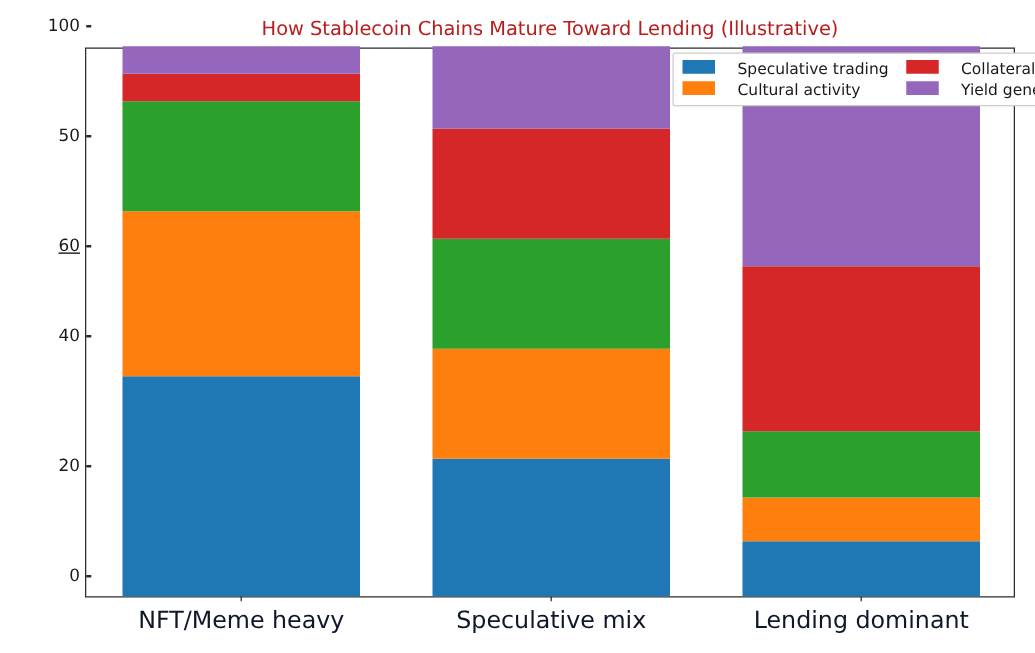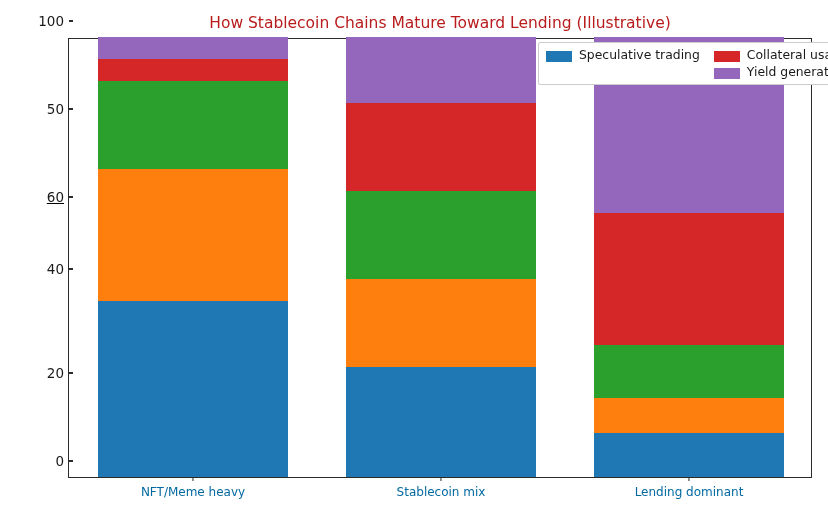--- a/index.html
+++ b/index.html
@@ -88,22 +88,22 @@
     top: 100%;
     width: 1.1px;
     height: 4px;
     background: #2b2b2b;
     transform: translateX(-50%);
   }
   .xtick-label {
     position: absolute;
     top: calc(100% + 8px);
     transform: translateX(-50%);
-    font-size: 12px;
-    color: #0369a1;
+    font-size: 19px;
+    color: #0f172a;
     white-space: nowrap;
   }
 
   
   .bar-group {
     position: absolute;
     bottom: 0;
   }
   .bar-seg {
     position: absolute;
@@ -125,22 +125,22 @@
     gap: 14px;
     box-sizing: border-box;
   }
   .legend-col {
     display: flex;
     flex-direction: column;
     gap: 3px;
   }
   .legend-entry {
     display: flex;
-    align-items: flex-end;
-    gap: 7px;
+    align-items: flex-start;
+    gap: 18px;
     white-space: nowrap;
   }
   .legend-swatch {
     width: 26px;
     height: 11px;
     flex: none;
   }
   .legend-text {
     font-size: 12.4px;
     color: #1a1a1a;
@@ -182,21 +182,21 @@
         </div>
         <div class="ytick" style="bottom: 440px;">
           <span class="ylabel-text">100</span>
           <span class="ymark"></span>
         </div>
       </div>
     <div id="xticks">
         <div class="xtick-mark" style="left: 124px;"></div>
         <div class="xtick-label" style="left: 124px;">NFT/Meme heavy</div>
         <div class="xtick-mark" style="left: 372px;"></div>
-        <div class="xtick-label" style="left: 372px;">Stablecoin mix</div>
+        <div class="xtick-label" style="left: 372px;">Speculative mix</div>
         <div class="xtick-mark" style="left: 620px;"></div>
         <div class="xtick-label" style="left: 620px;">Lending dominant</div>
       </div>
     <div id="bars">
         <div class="bar-group" style="left: 29px; width: 190px; height: 440px;">
           <div class="bar-seg" style="background: rgb(31, 119, 180); bottom: 0px; height: 176px;"></div>
           <div class="bar-seg" style="background: rgb(255, 127, 14); bottom: 176px; height: 132px;"></div>
           <div class="bar-seg" style="background: rgb(44, 160, 44); bottom: 308px; height: 88px;"></div>
           <div class="bar-seg" style="background: rgb(214, 39, 40); bottom: 396px; height: 22px;"></div>
           <div class="bar-seg" style="background: rgb(148, 103, 189); bottom: 418px; height: 22px;"></div>
@@ -217,20 +217,24 @@
         </div>
       </div>
   </div>
 
   <div id="legend">
     <div class="legend-col">
         <div class="legend-entry">
           <span class="legend-swatch" style="background: rgb(31, 119, 180);"></span>
           <span class="legend-text">Speculative trading</span>
         </div>
+        <div class="legend-entry">
+          <span class="legend-swatch" style="background: rgb(255, 127, 14);"></span>
+          <span class="legend-text">Cultural activity</span>
+        </div>
       </div>
     <div class="legend-col">
         <div class="legend-entry">
           <span class="legend-swatch" style="background: rgb(214, 39, 40);"></span>
           <span class="legend-text">Collateral usage</span>
         </div>
         <div class="legend-entry">
           <span class="legend-swatch" style="background: rgb(148, 103, 189);"></span>
           <span class="legend-text">Yield generation</span>
         </div>

